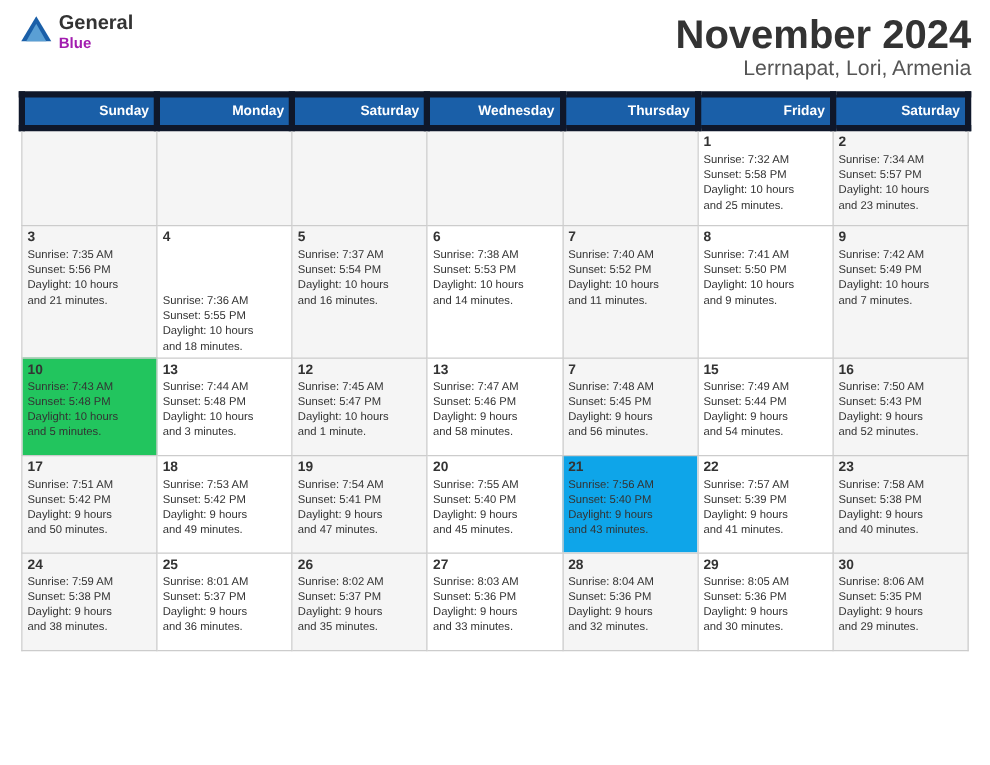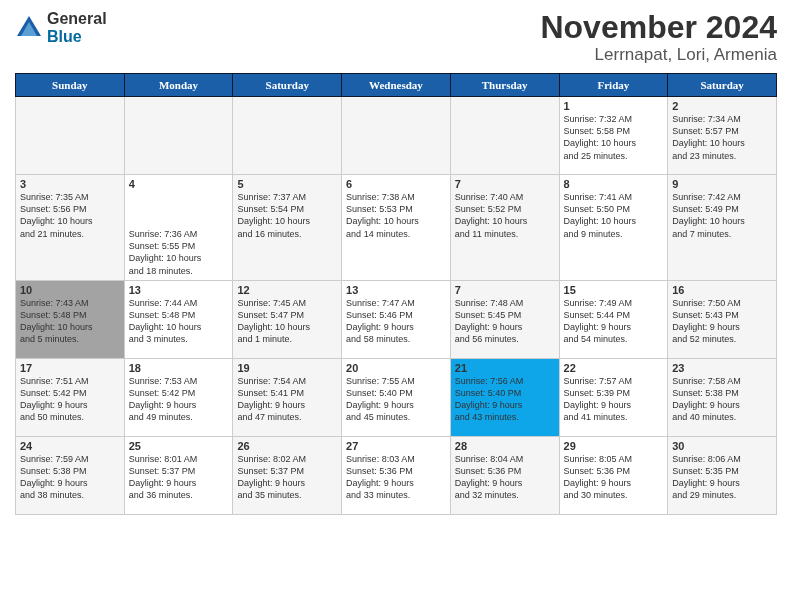--- a/index.html
+++ b/index.html
@@ -30,23 +30,23 @@
       display: flex;
       flex-direction: column;
       line-height: 1.1;
     }
     .logo-general {
       font-size: 16px;
       font-weight: bold;
       color: #333;
     }
     .logo-blue {
-      font-size: 16px;
-      font-weight: bold;
-      color: #0369a1;
+      font-size: 12px;
+      font-weight: bold;
+      color: #a21caf;
     }
     .logo-icon {
       width: 28px;
       height: 28px;
     }
     .title-section {
       text-align: right;
     }
     .month-title {
       font-size: 32px;
@@ -62,23 +62,22 @@
       width: 100%;
       border-collapse: collapse;
       table-layout: fixed;
     }
     .calendar-table th {
       background: #1a5fa8;
       color: white;
       font-size: 11px;
       font-weight: bold;
       padding: 5px 4px;
-      text-align: center;
-      border: 1px solid #0f172a;
-      font-family: Liberation Serif, serif;
+      text-align: right;
+      border: 5px solid #0f172a;
     }
     .calendar-table td {
       border: 1px solid #ccc;
       vertical-align: top;
       padding: 3px 4px;
       font-size: 9.5px;
       color: #333;
       height: 78px;
       background: #fff;
     }
@@ -210,21 +209,21 @@
           </td>
           <td style="background: rgb(245, 245, 245);">
             <span class="day-number">9</span>
             <div class="day-info" style="white-space: pre-line;">Sunrise: 7:42 AM
 Sunset: 5:49 PM
 Daylight: 10 hours
 and 7 minutes.</div>
           </td>
         </tr>
         <tr>
-          <td style="background: #a3a3a3;">
+          <td style="background: #22c55e;">
             <span class="day-number">10</span>
             <div class="day-info" style="white-space: pre-line;">Sunrise: 7:43 AM
 Sunset: 5:48 PM
 Daylight: 10 hours
 and 5 minutes.</div>
           </td>
           <td style="background: rgb(255, 255, 255);">
             <span class="day-number">13</span>
             <div class="day-info" style="white-space: pre-line;">Sunrise: 7:44 AM
 Sunset: 5:48 PM

